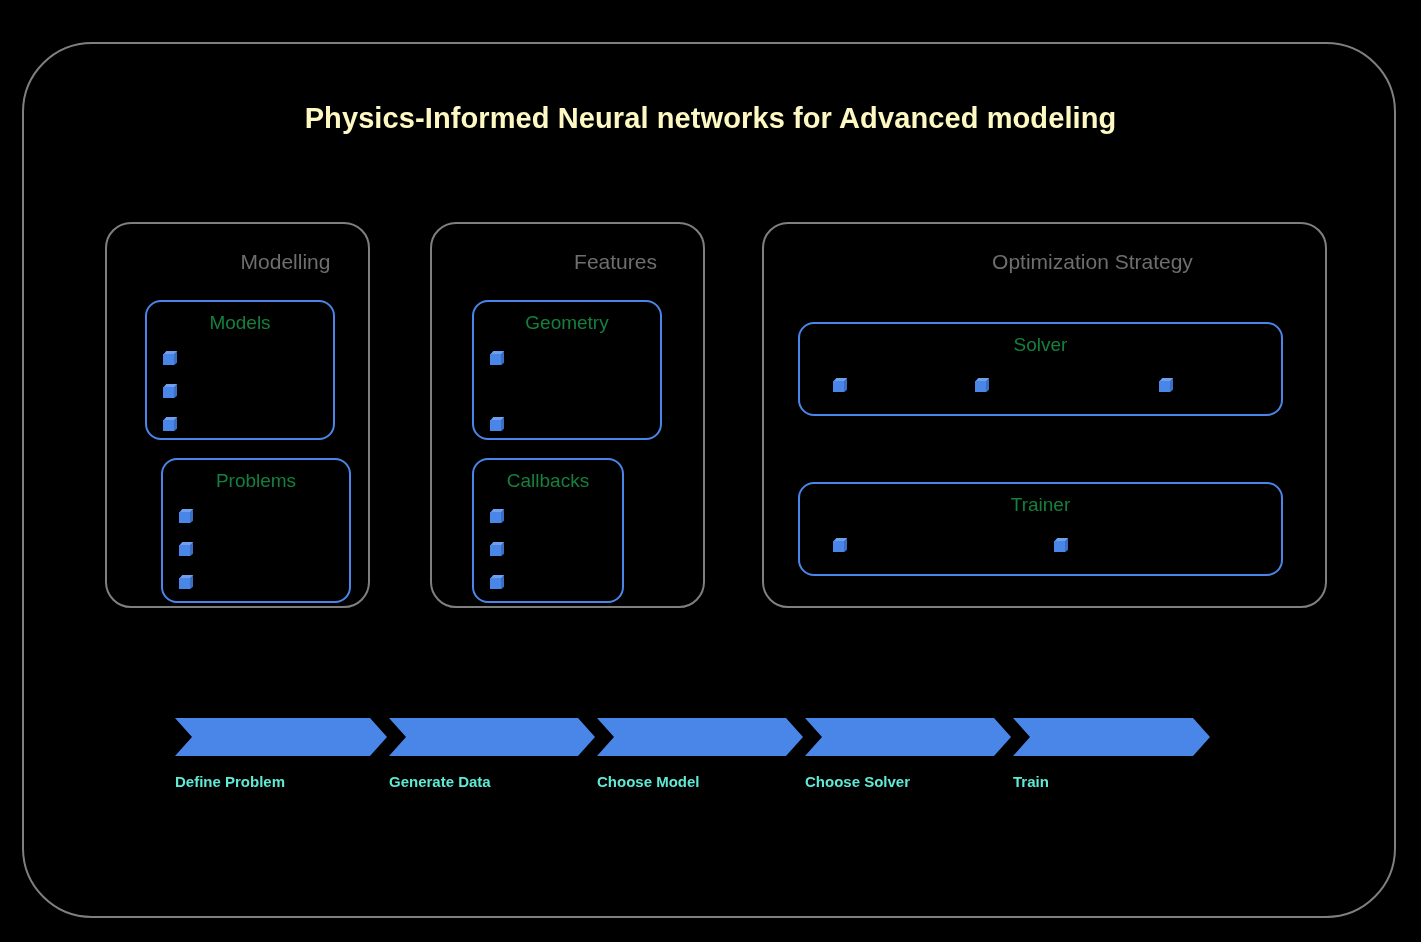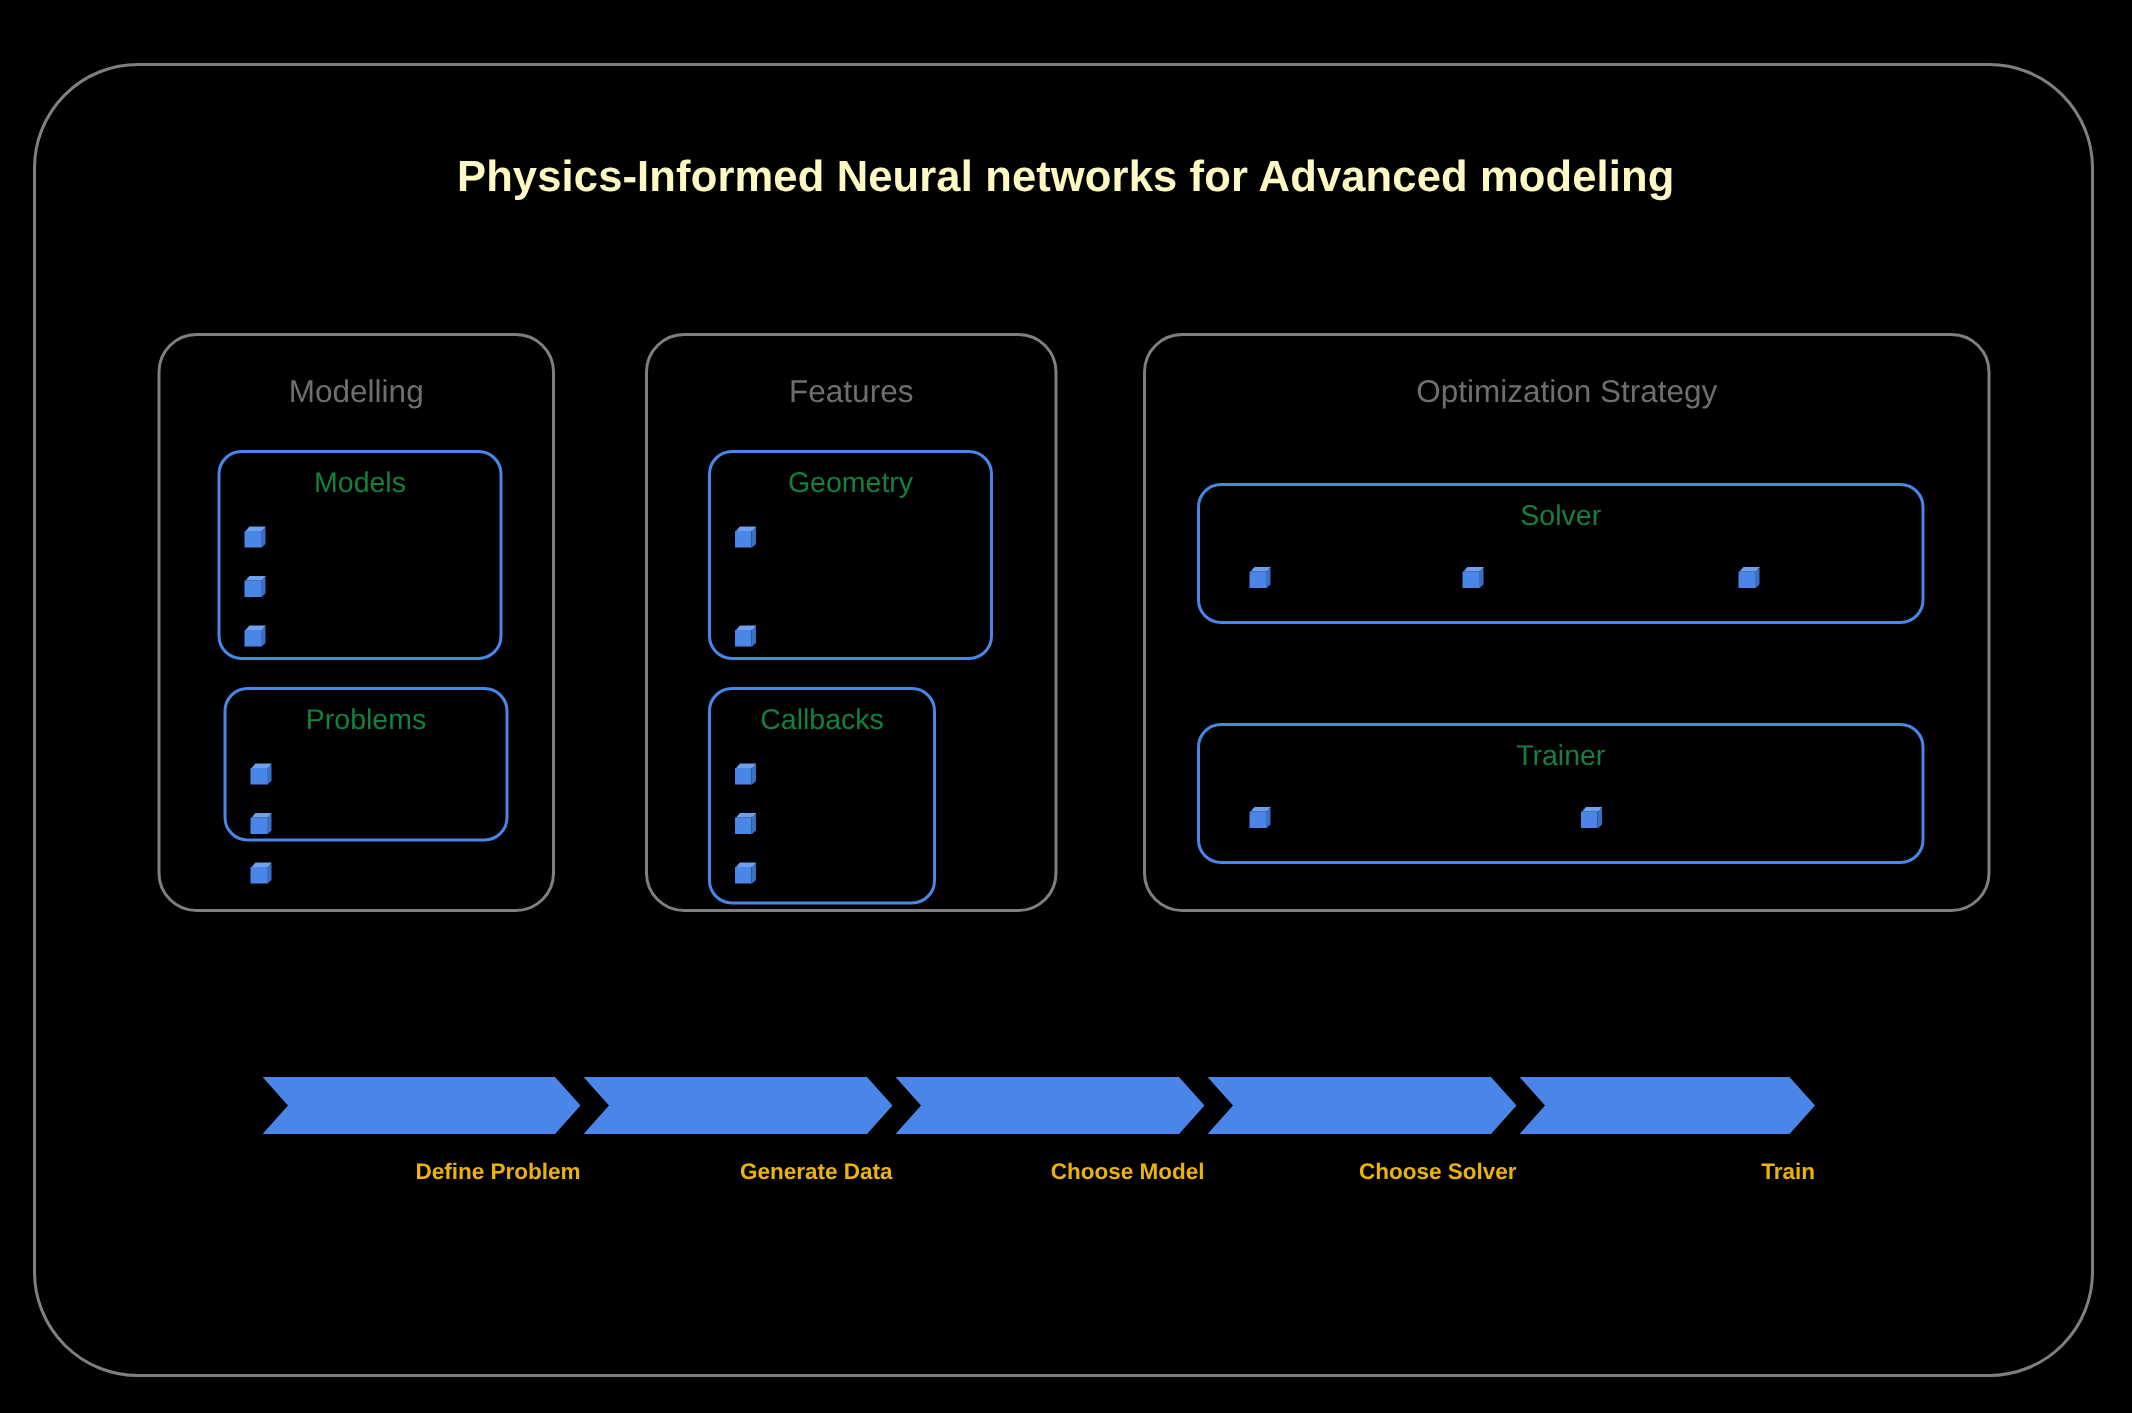--- a/index.html
+++ b/index.html
@@ -54,20 +54,21 @@
   .group-title {
     position: absolute;
     left: 0;
     top: 26px;
     width: 100%;
     text-align: center;
     color: #6e6e6e;
     font-size: 21px;
     font-weight: normal;
     white-space: nowrap;
+    padding-left: 48px;
   }
 
   #group-modelling  { left: 105px; top: 222px; width: 265px; height: 386px; }
   #group-features   { left: 430px; top: 222px; width: 275px; height: 386px; }
   #group-optimization { left: 762px; top: 222px; width: 565px; height: 386px; text-decoration: underline; }
 
   
   .sub-box {
     position: absolute;
     border: 2.5px solid #4a86e8;
@@ -81,21 +82,21 @@
     top: 10px;
     width: 100%;
     text-align: center;
     color: #15803d;
     font-size: 19px;
     font-weight: normal;
     white-space: nowrap;
   }
 
   #sub-models    { left: 145px; top: 300px; width: 190px; height: 140px; }
-  #sub-problems  { left: 149px; top: 458px; width: 190px; height: 103px; }
+  #sub-problems  { left: 161px; top: 458px; width: 190px; height: 145px; }
   #sub-geometry  { left: 472px; top: 300px; width: 190px; height: 140px; padding-left: 43px; }
   #sub-callbacks { left: 472px; top: 458px; width: 152px; height: 145px; }
   #sub-solver    { left: 798px; top: 322px; width: 485px; height: 94px; }
   #sub-trainer   { left: 798px; top: 482px; width: 485px; height: 94px; }
 
   
   .bullet-cube {
     position: absolute;
     width: 11px;
     height: 11px;
@@ -140,22 +141,22 @@
   }
   .chevron.first {
     clip-path: polygon(0 0, calc(100% - 17px) 0, 100% 50%, calc(100% - 17px) 100%, 0 100%, 17px 50%);
   }
   .chevron.mid {
     clip-path: polygon(0 0, calc(100% - 17px) 0, 100% 50%, calc(100% - 17px) 100%, 0 100%, 17px 50%);
   }
   .chevron-label {
     position: absolute;
     top: 55px;
-    text-align: right;
-    color: #eab308;
+    text-align: left;
+    color: #5eead4;
     font-size: 15px;
     font-weight: bold;
     white-space: nowrap;
   }
 </style>
 </head>
 <body>
 
 <div id="outer-frame"></div>
 

